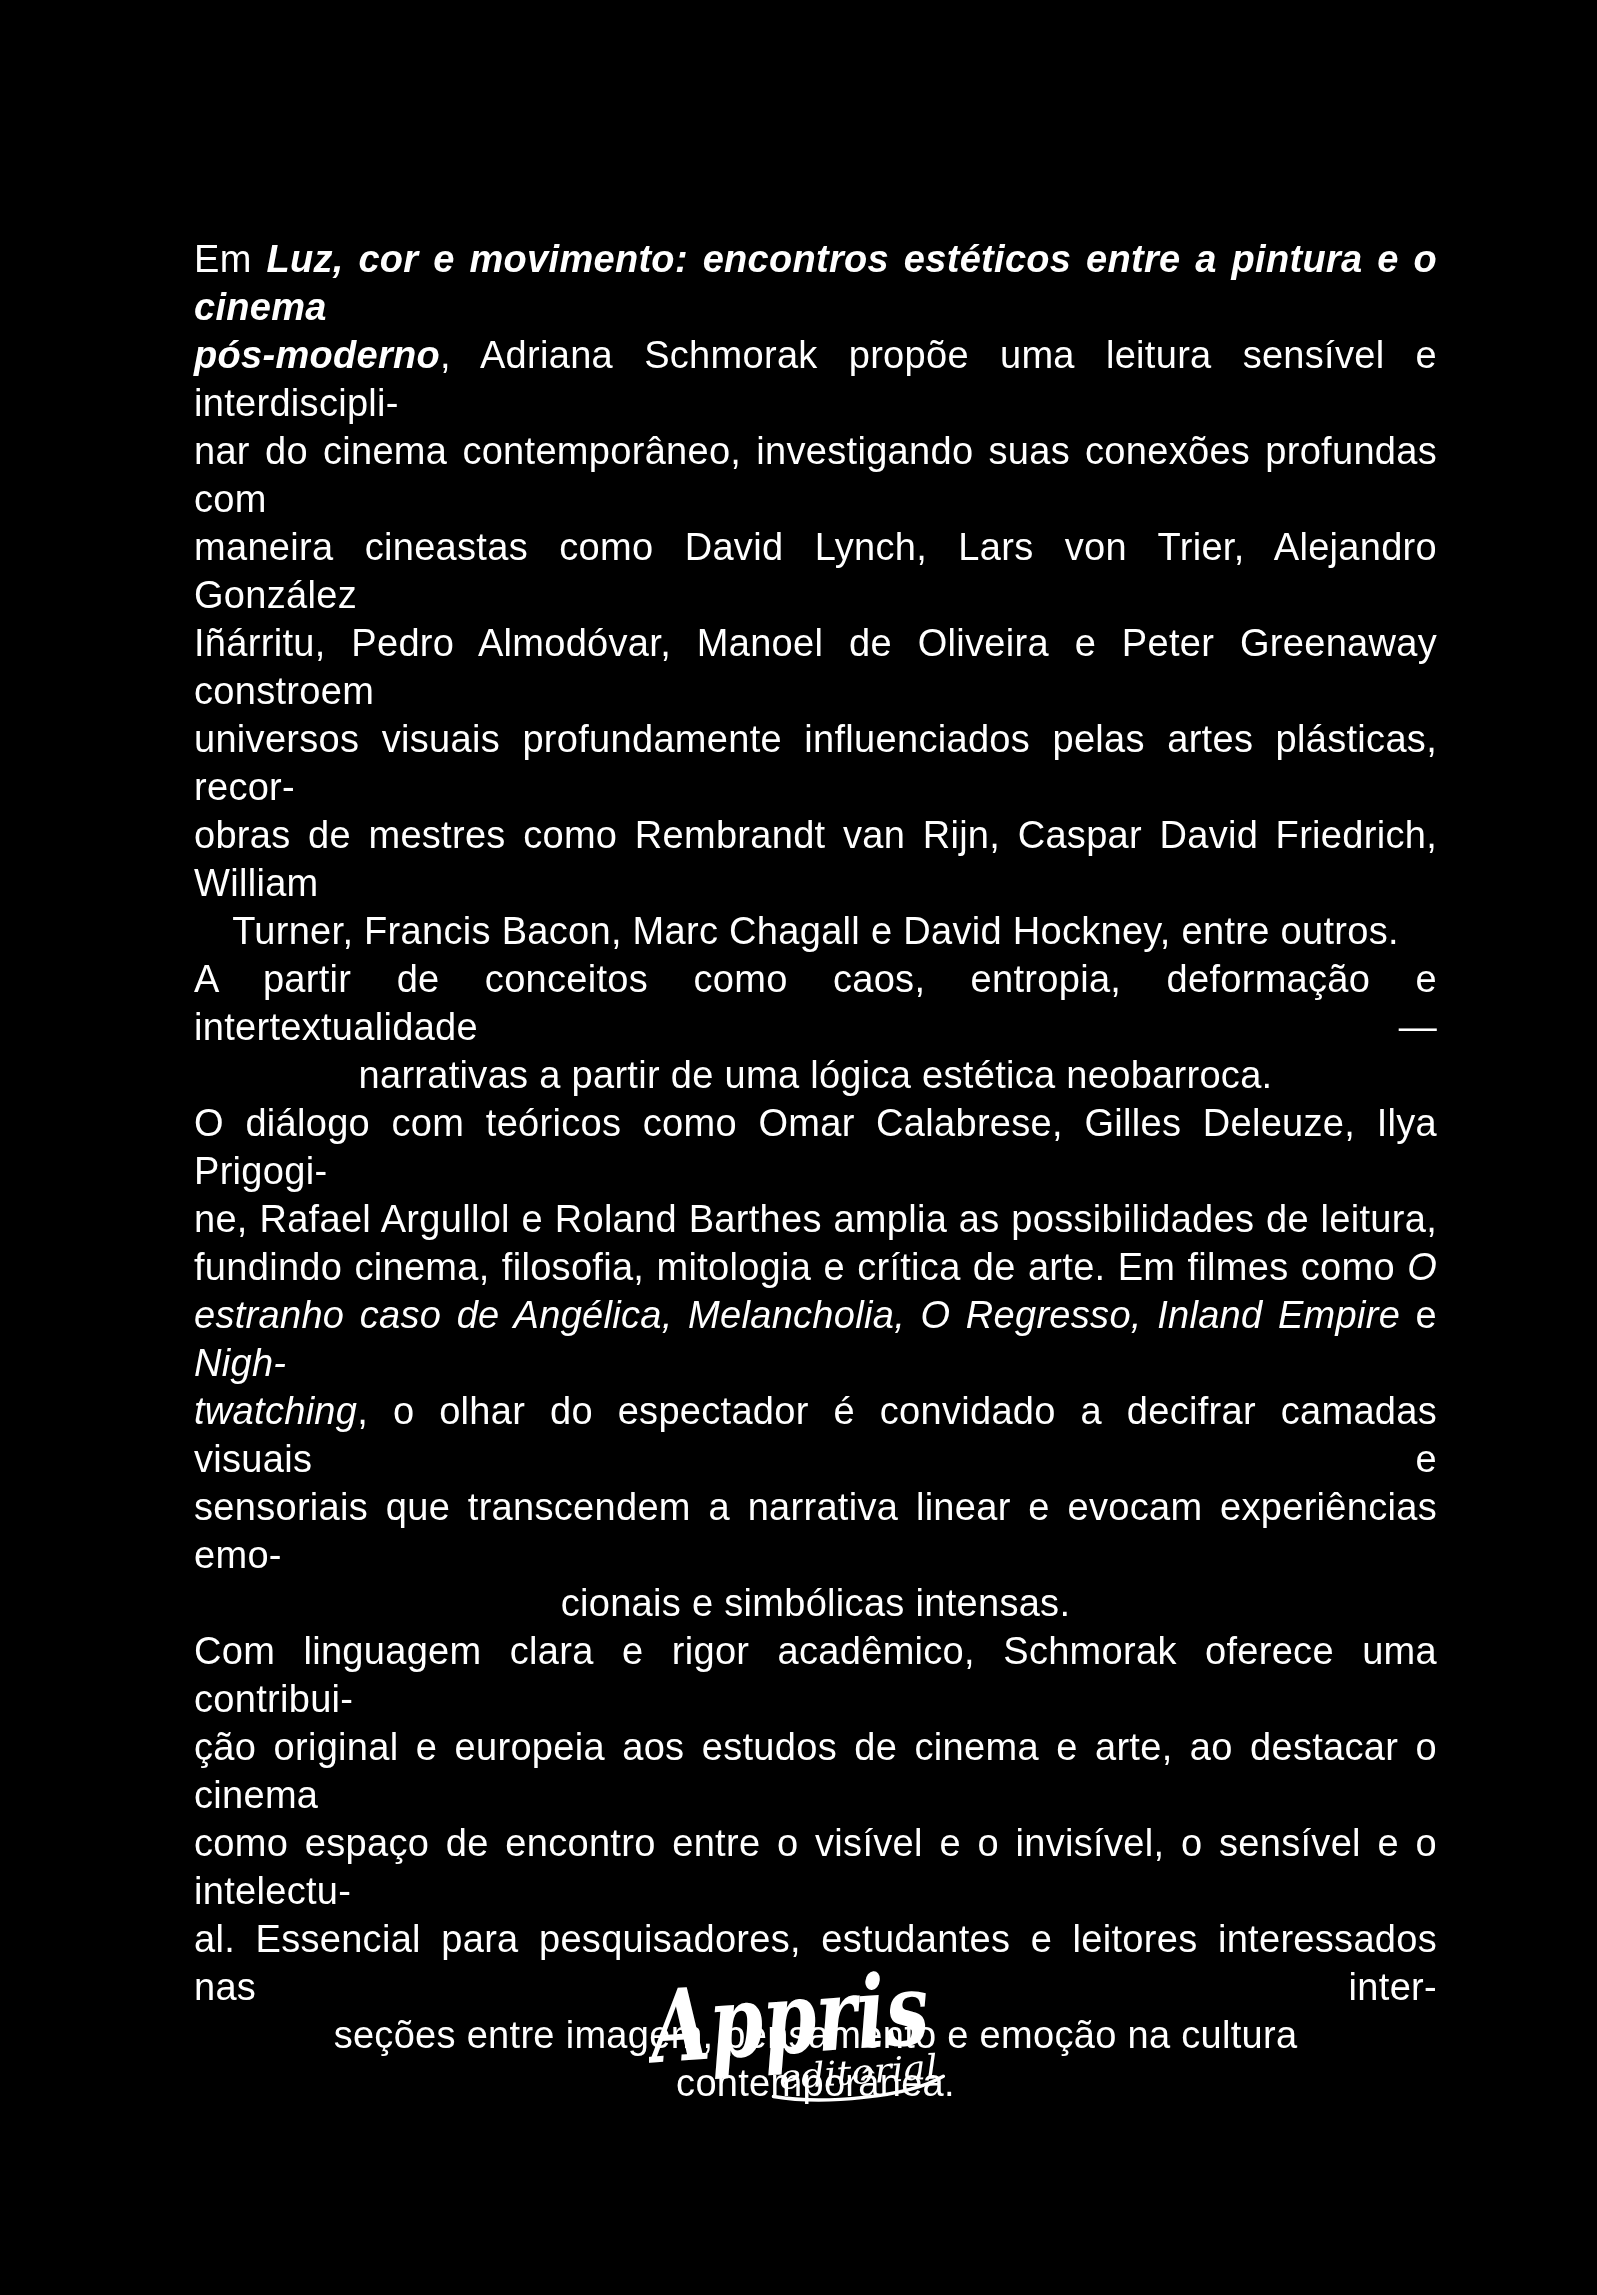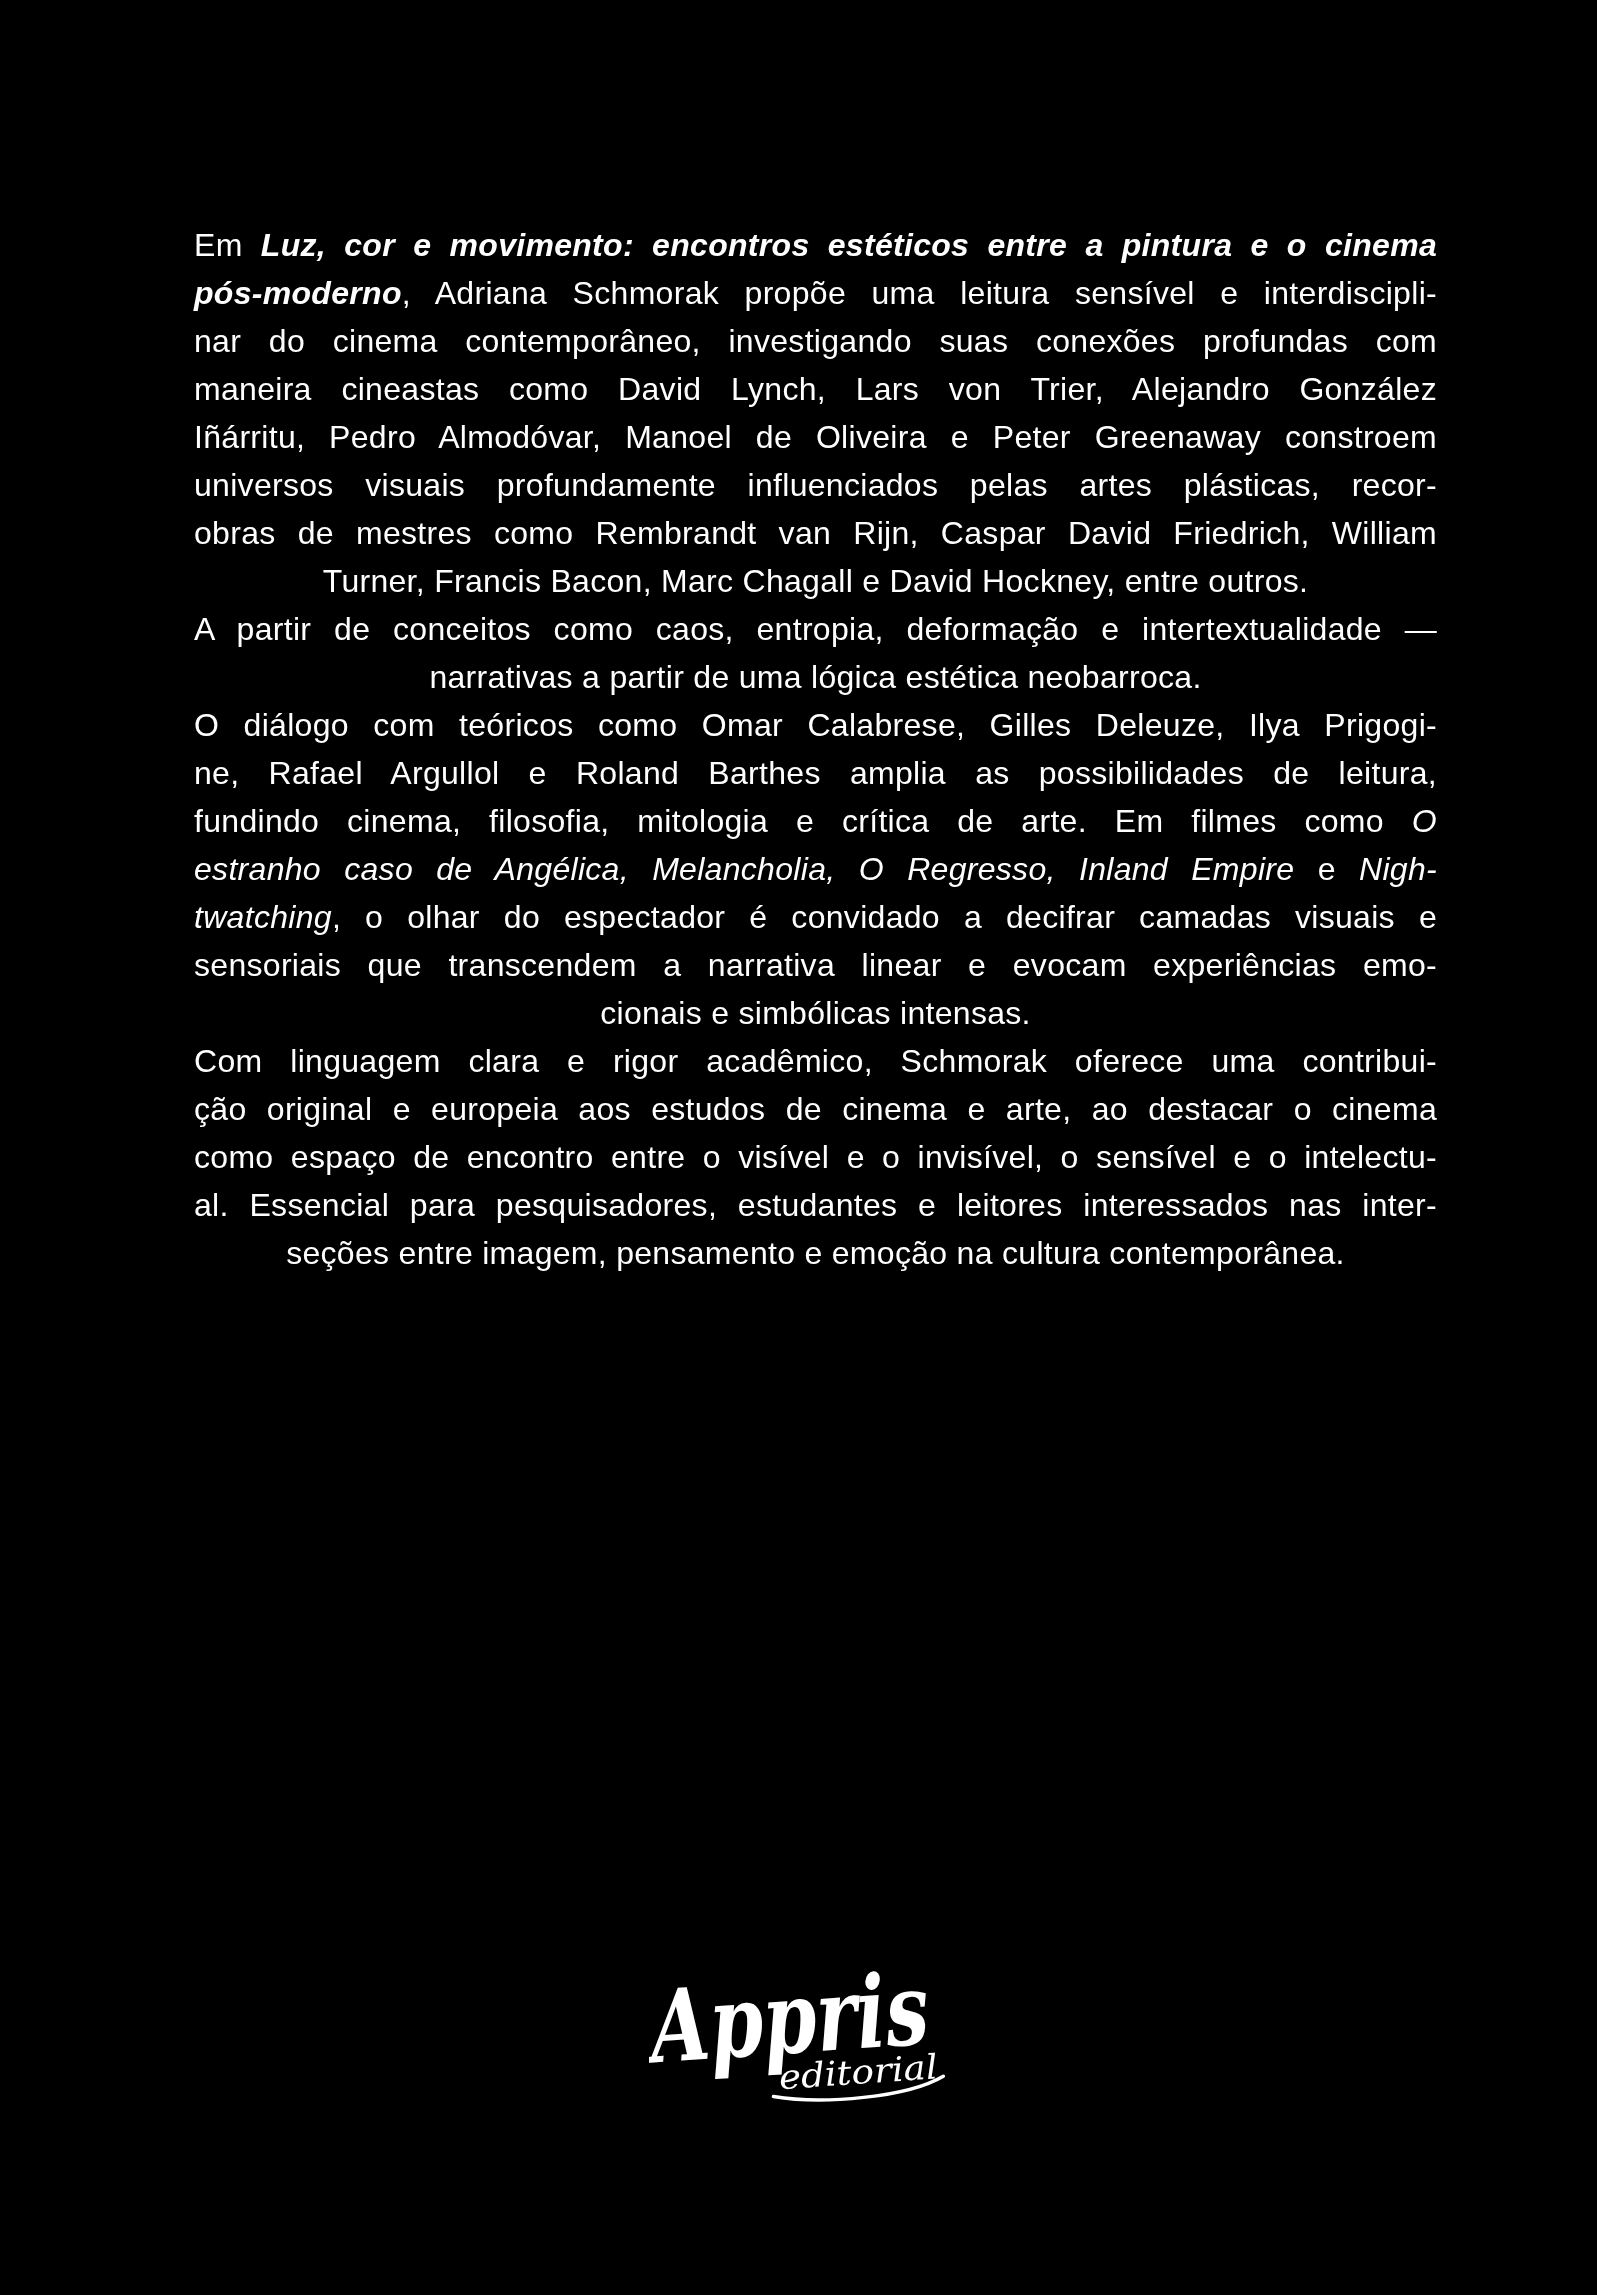--- a/index.html
+++ b/index.html
@@ -15,24 +15,24 @@
     font-family: "Liberation Sans", sans-serif;
   }
   .page {
     position: absolute;
     inset: 0;
     background: #000000;
   }
   .synopsis {
     position: absolute;
     left: 194px;
-    top: 221px;
+    top: 235px;
     width: 1243px;
     color: #ffffff;
-    font-size: 32px;
+    font-size: 38px;
     line-height: 48px;
     letter-spacing: 0.3px;
     font-weight: 400;
   }
   .line {
     display: block;
     text-align: center;
     white-space: normal;
   }
   .line.just {

